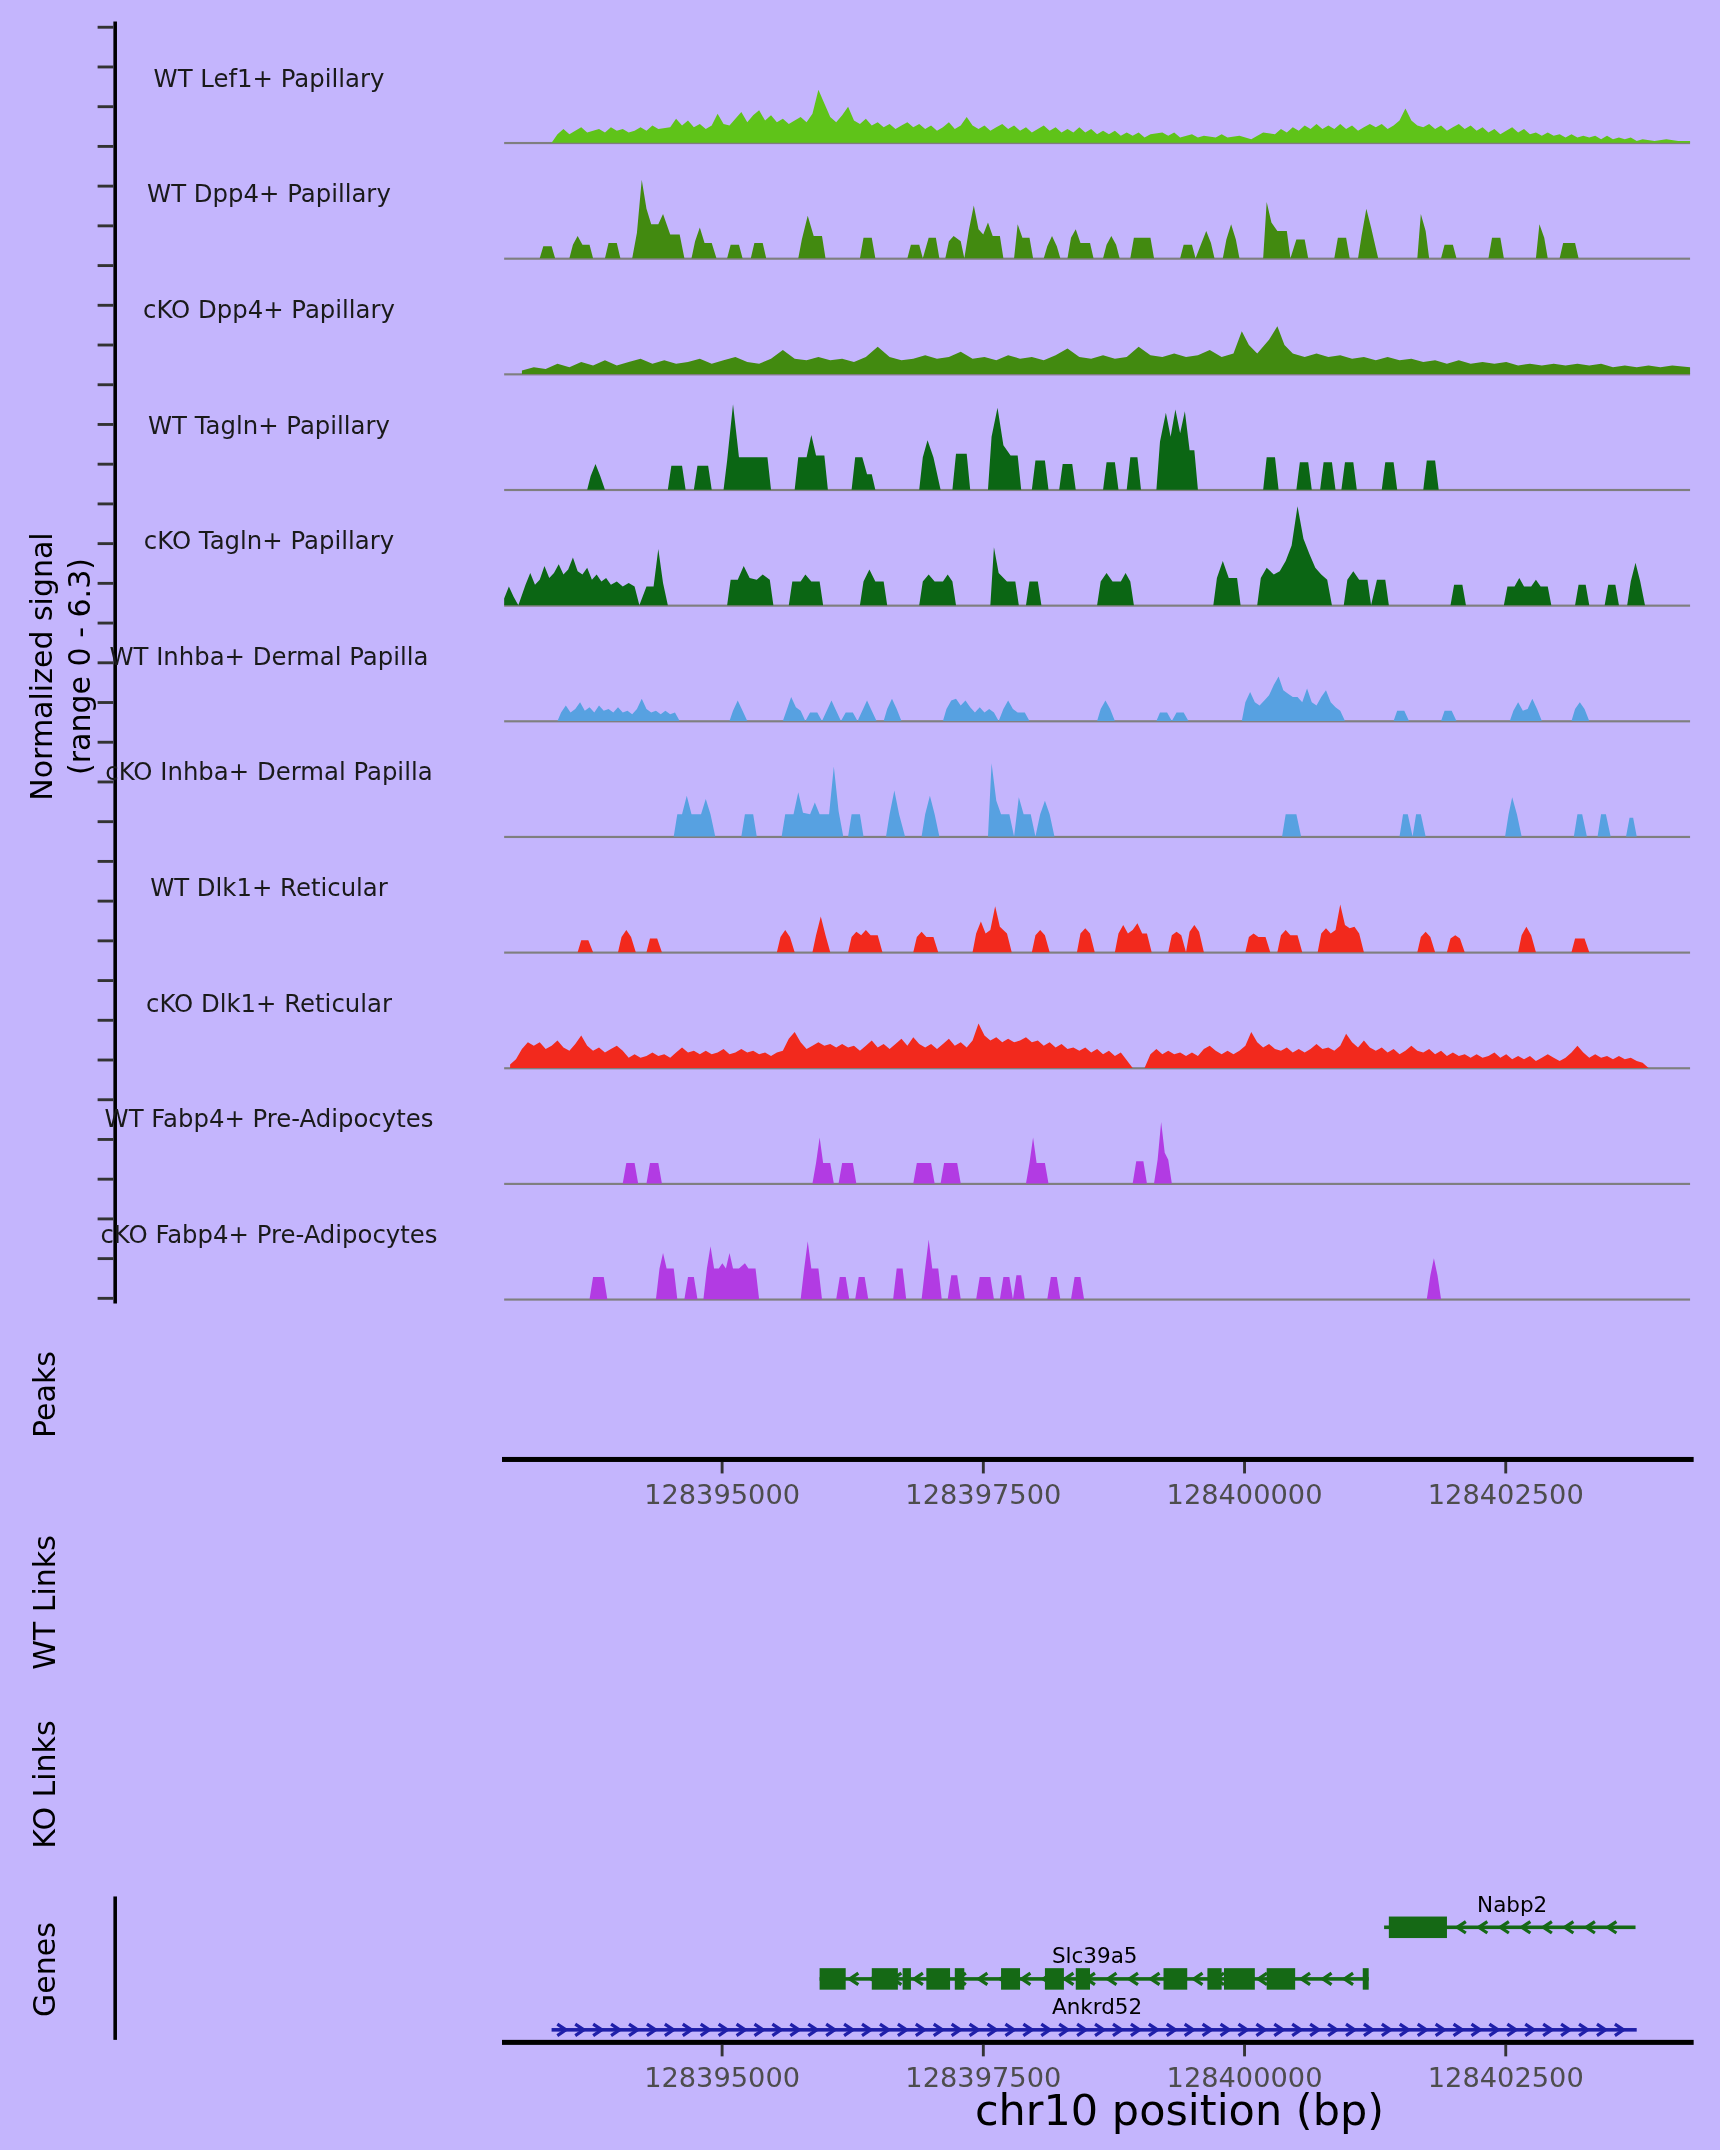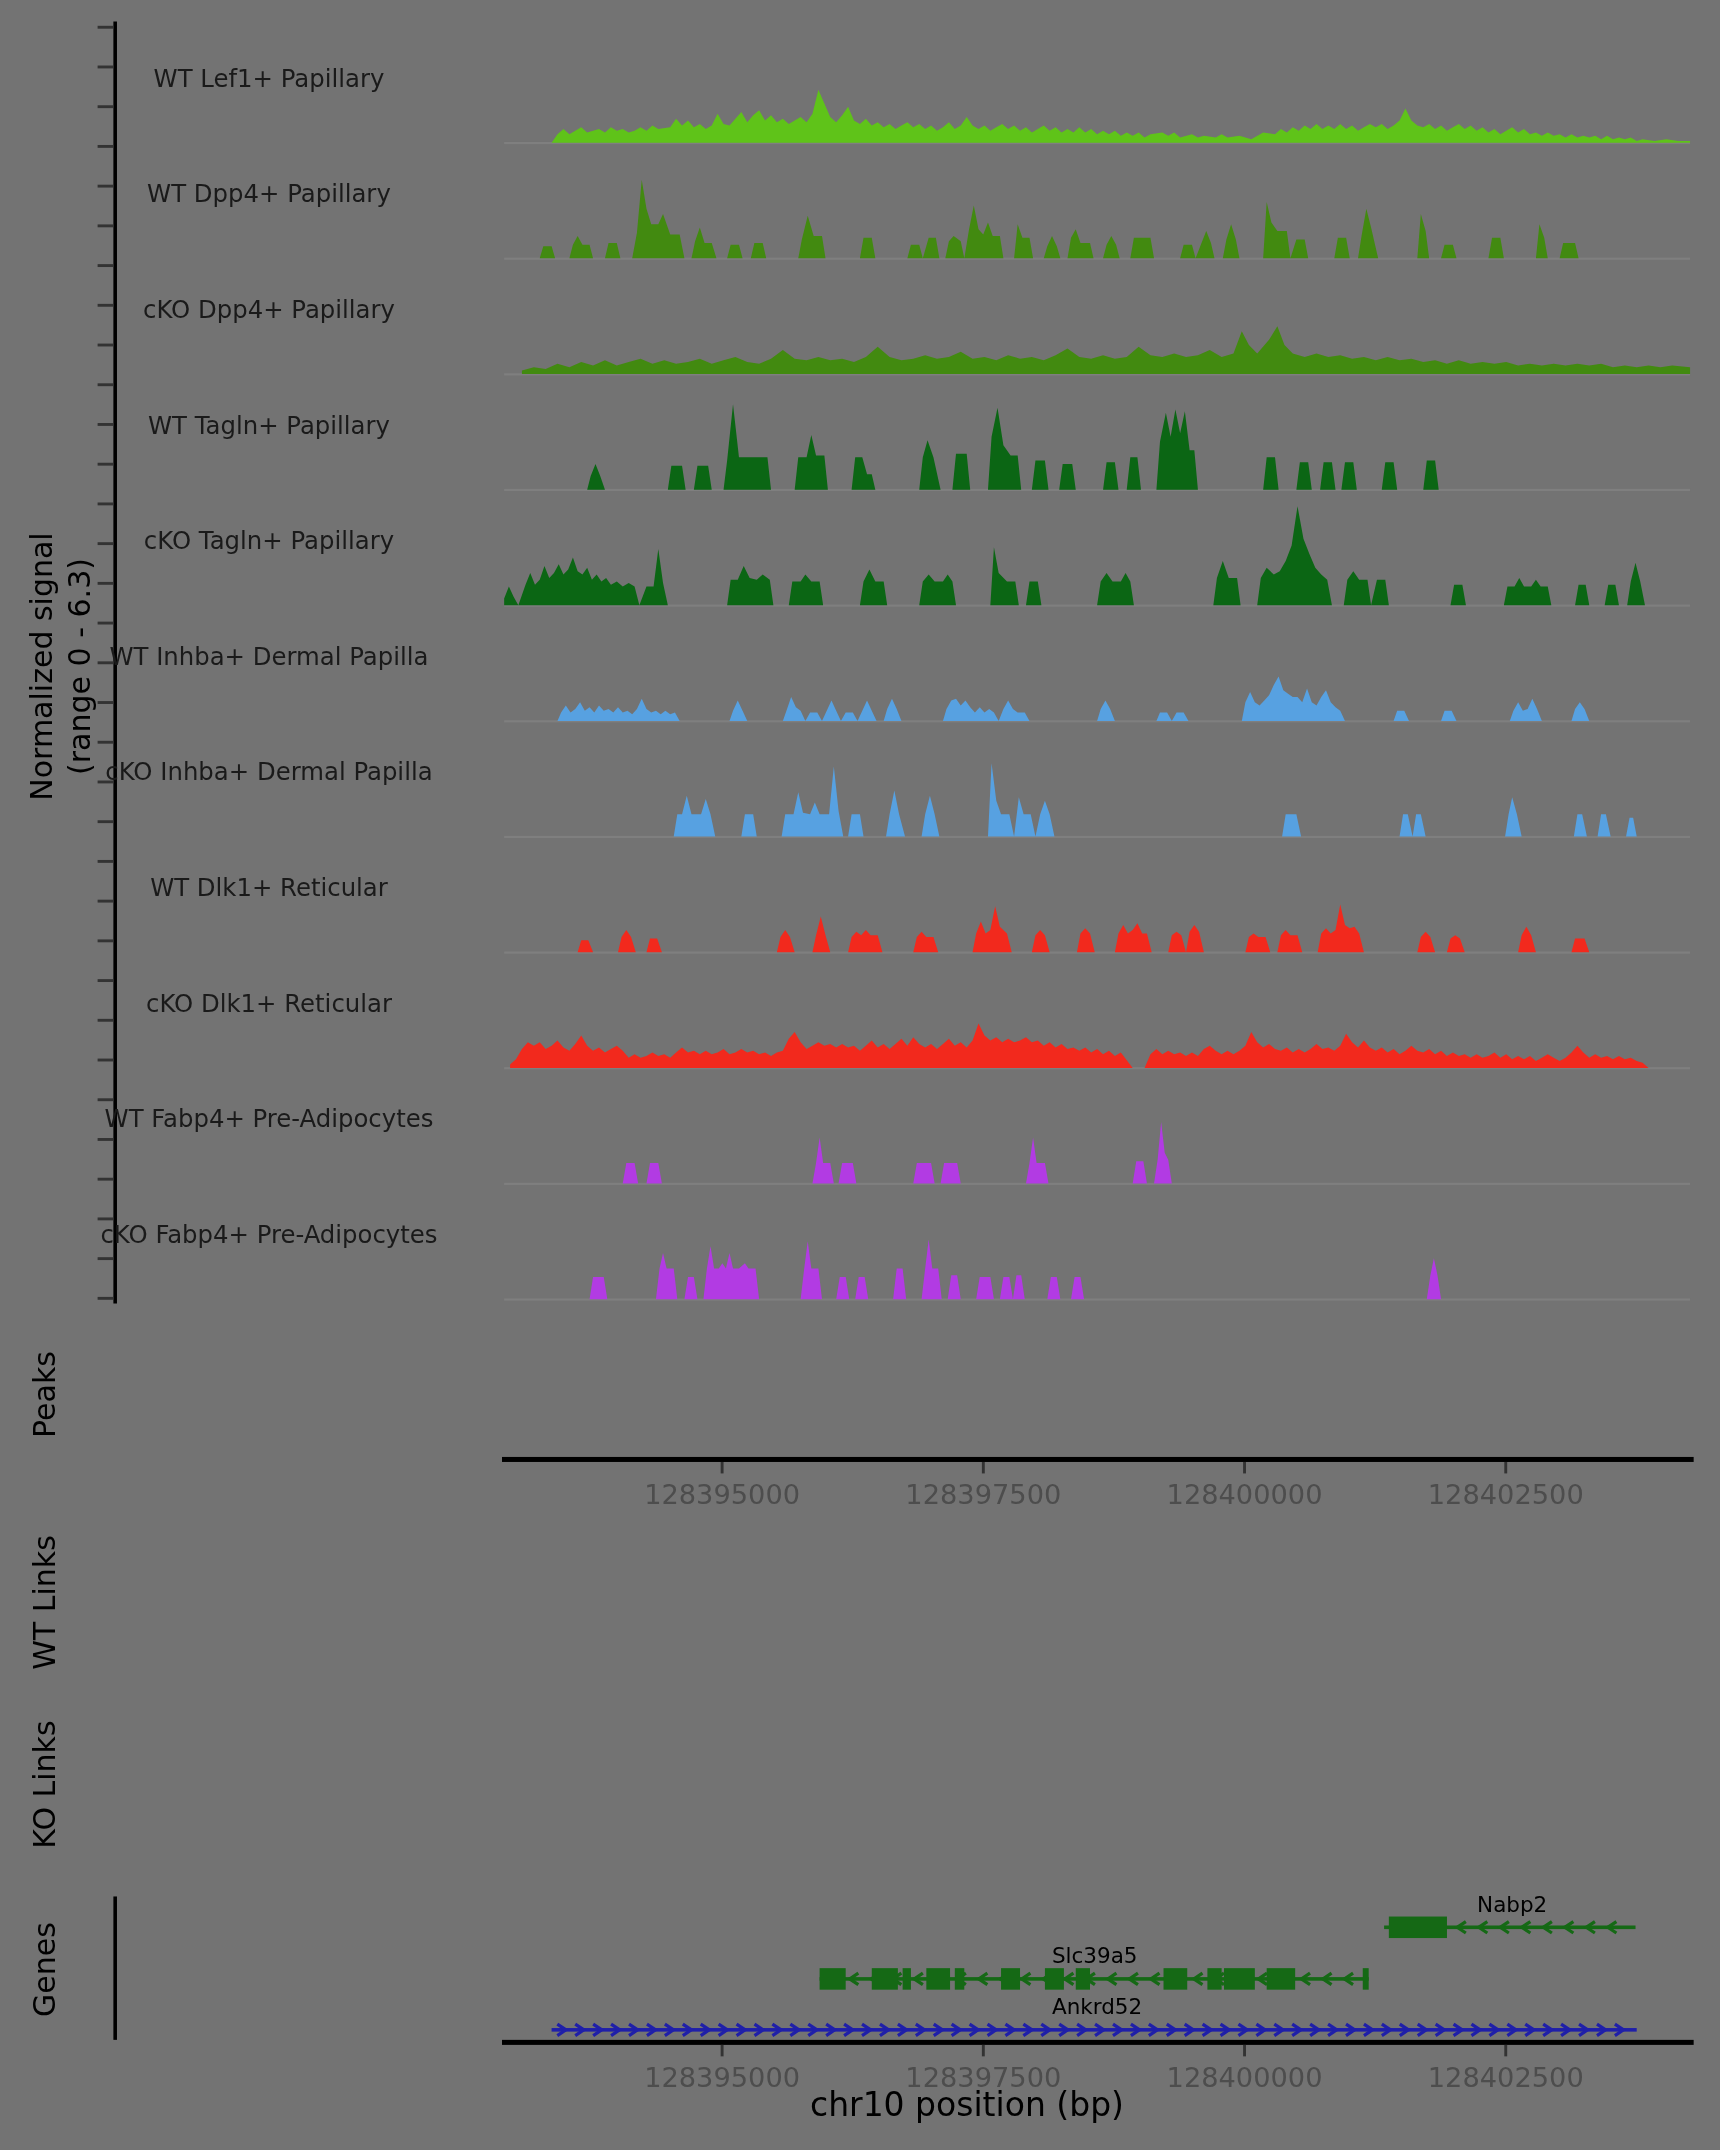--- a/index.html
+++ b/index.html
@@ -1,28 +1,28 @@
 <!DOCTYPE html>
 <html style="font-size:11.5px"><head>
 <meta charset="utf-8">
 <style>
   html,body{margin:0;padding:0;background:#fff;}
-  #figure{position:relative;width:1721px;height:2151px;background:#737373;
+  #figure{position:relative;width:1721px;height:2151px;background:#c4b5fd;
           font-family:"DejaVu Sans","Liberation Sans",sans-serif;overflow:hidden;}
   #plot-svg{position:absolute;left:0;top:0;}
   .vlabel{position:absolute;text-align:center;transform:rotate(-90deg);
           color:#000;white-space:nowrap;}
   .ylab{width:645px;height:79px;left:-260px;top:627px;font-size:30px;line-height:1.25;}
   .sec{width:301px;height:37px;font-size:30px;line-height:37px;}
   #sec-peaks{left:-106px;top:1376px;}
   #sec-wtlinks{left:-106px;top:1584px;}
   #sec-kolinks{left:-106px;top:1766px;}
   #sec-genes{left:-106px;top:1951px;}
-  .xtitle{position:absolute;left:810px;top:2085px;width:574px;text-align:left;
-          font-size:33px;color:#000;}
+  .xtitle{position:absolute;left:810px;top:2085px;width:574px;text-align:right;
+          font-size:43px;color:#000;}
 </style>
 </head>
 <body>
 
 <div id="figure">
   <svg id="plot-svg" width="1721" height="2151" viewBox="0 0 2400 3000">
       <rect x="158" y="30" width="5" height="1788" fill="#000000"></rect>
       <rect x="136" y="36" width="22" height="4" fill="#333333"></rect>
       <rect x="136" y="91.4" width="22" height="4" fill="#333333"></rect>
       <rect x="136" y="146.8" width="22" height="4" fill="#333333"></rect>

